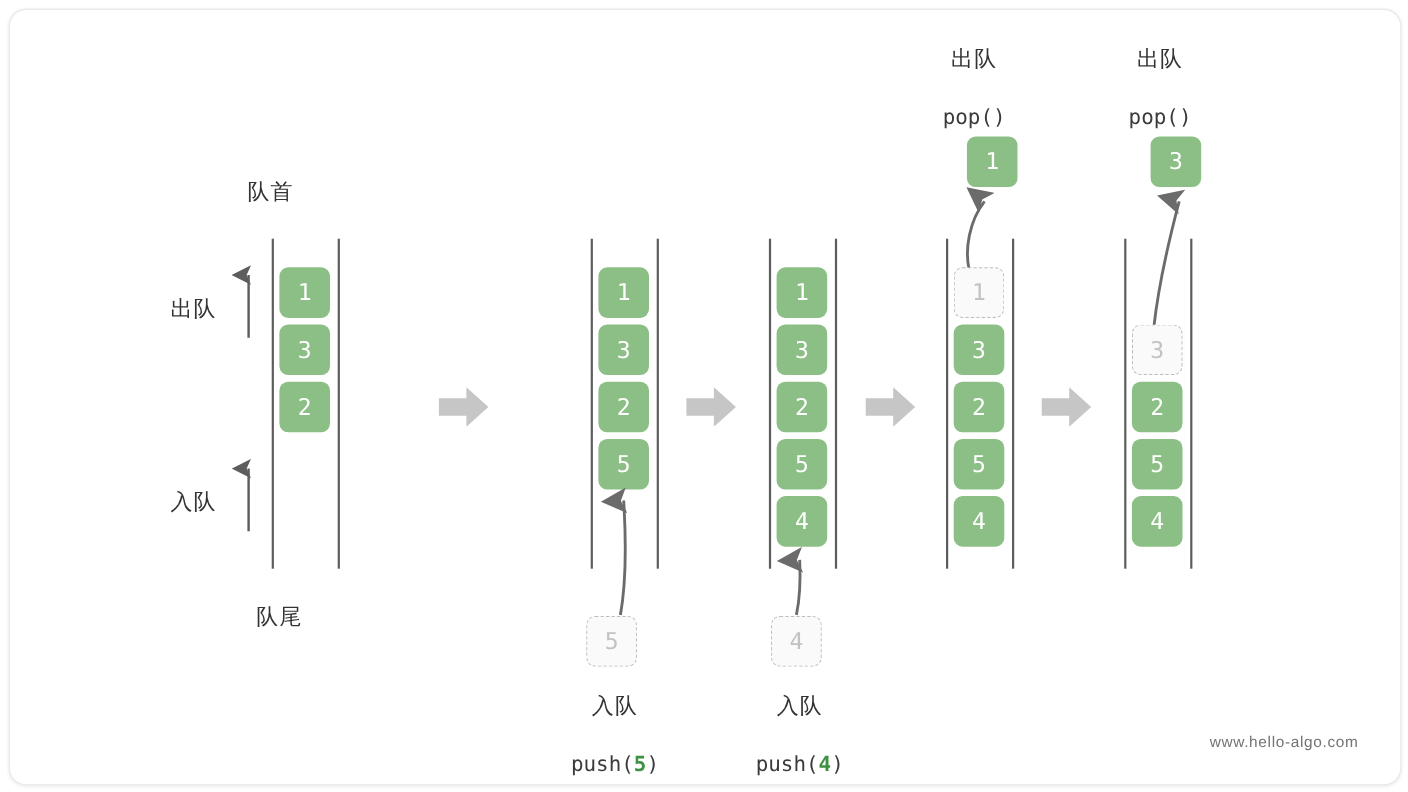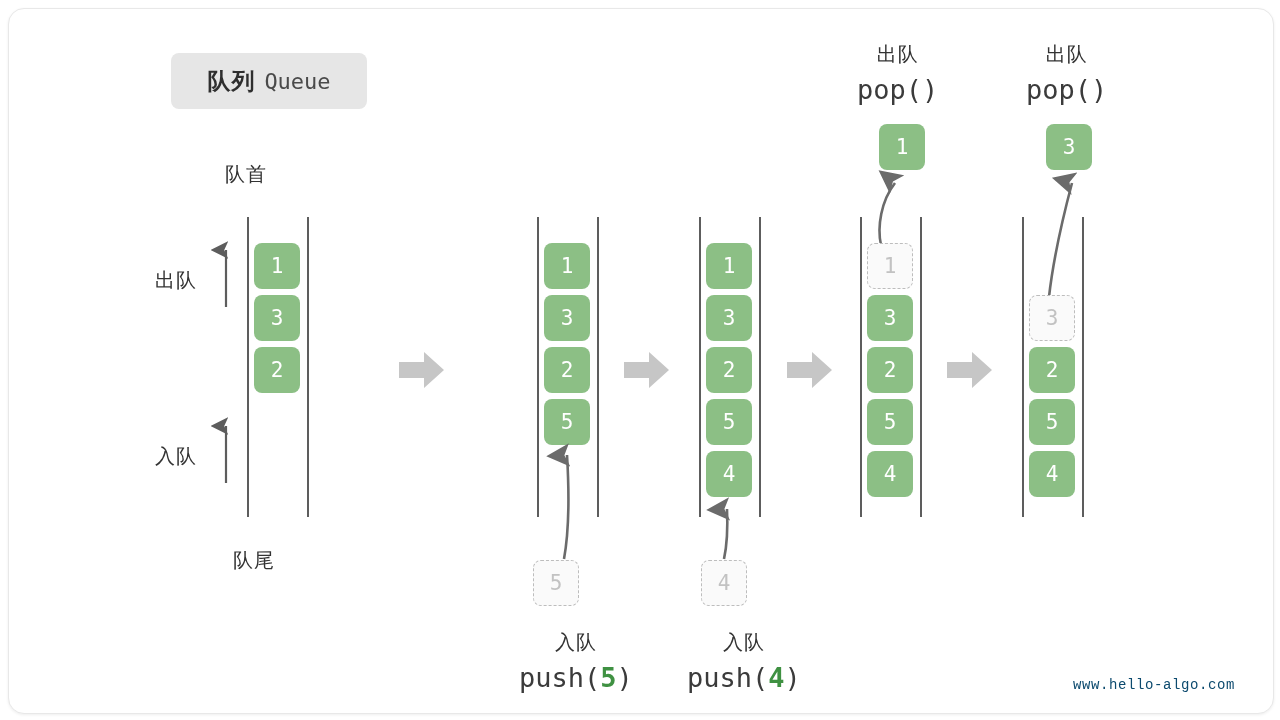--- a/index.html
+++ b/index.html
@@ -56,24 +56,25 @@
 
   
   .cn-label {
     font-size: 20px;
     font-weight: normal;
     color: #333333;
     letter-spacing: 1px;
     white-space: nowrap;
   }
   .mono-label {
-    font-size: 27px;
+    font-size: 19px;
     color: #3b3b3b;
     font-family: "DejaVu Sans Mono", "Liberation Mono", monospace;
     white-space: nowrap;
+    margin-top: 24px;
   }
   .mono-label .hl { color: #3f9142; font-weight: bold; }
 
   .op-label {
     text-align: center;
     line-height: 1.52;
   }
   .op-label .cn-label { display:block; text-align:center; }
   .op-label .mono-label { display:block; text-align:center; }
 
@@ -104,38 +105,34 @@
     border: 1.6px dashed #bdbdbd;
     color: #c2c2c2;
   }
 
   
   .step-arrow { width: 46px; height: 40px; }
 
   
   #watermark {
     right: 38px;
-    bottom: 20px;
+    bottom: 31px;
     font-size: 14px;
-    color: #0c4a6e;
-    font-family: Liberation Mono, monospace;
+    color: #737373;
+    font-family: Liberation Sans, sans-serif;
     letter-spacing: 0.6px;
   }
 
   svg { display: block; overflow: visible; }
 </style>
 </head>
 <body>
 
 <div id="frame">
 
-  <div id="title-badge" class="abs">
-    <span class="cn">队列</span>
-    <span class="en">Queue</span>
-  </div>
 
   <div class="abs" style="left:216px; top:152px;">
     <span class="cn-label">队首</span>
   </div>
 
   <div class="abs" style="left:224px; top:538px;text-align:center;">
     <span class="cn-label">队尾</span>
   </div>
 
   <div class="abs" style="left:146px; top:258px;">

